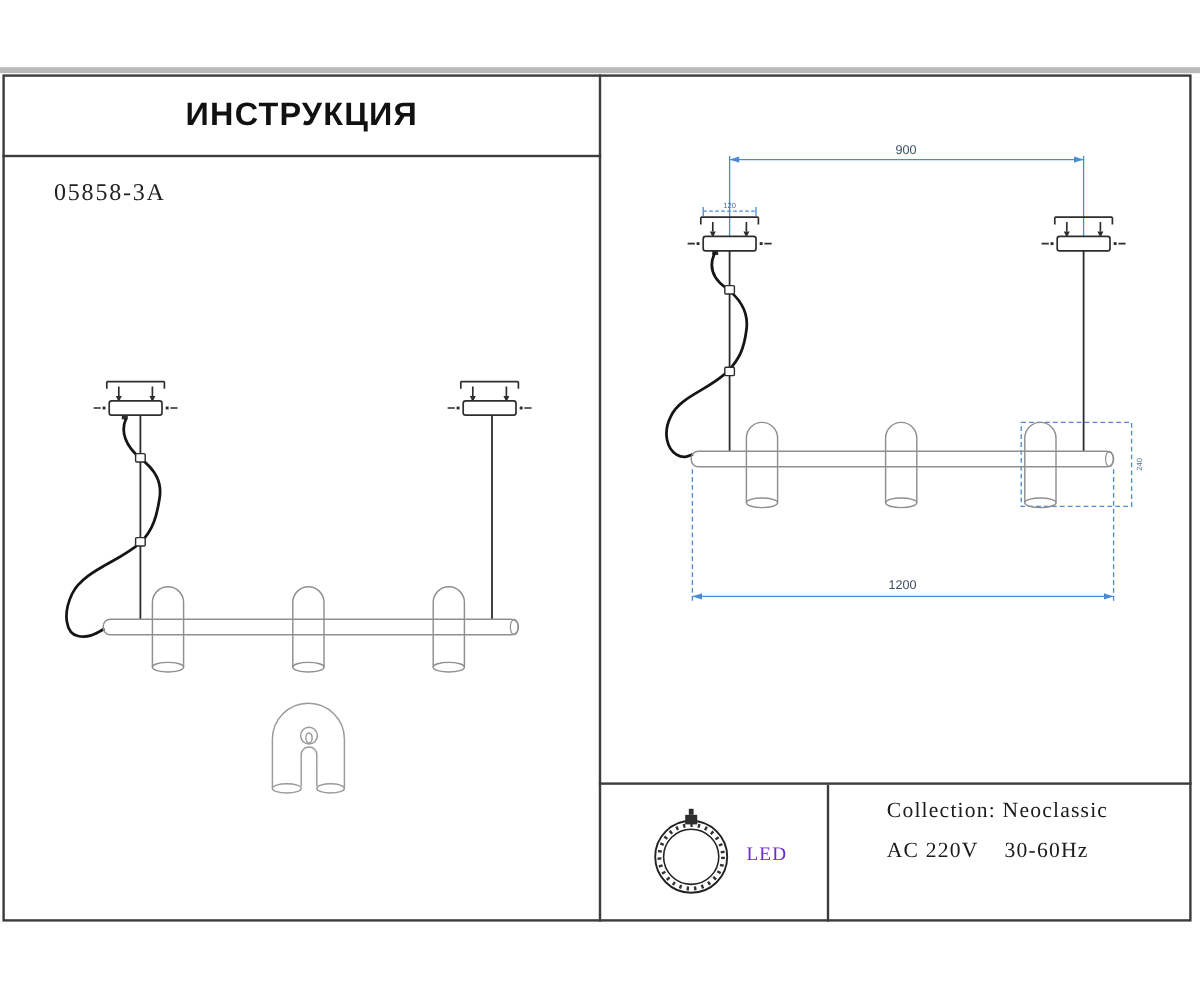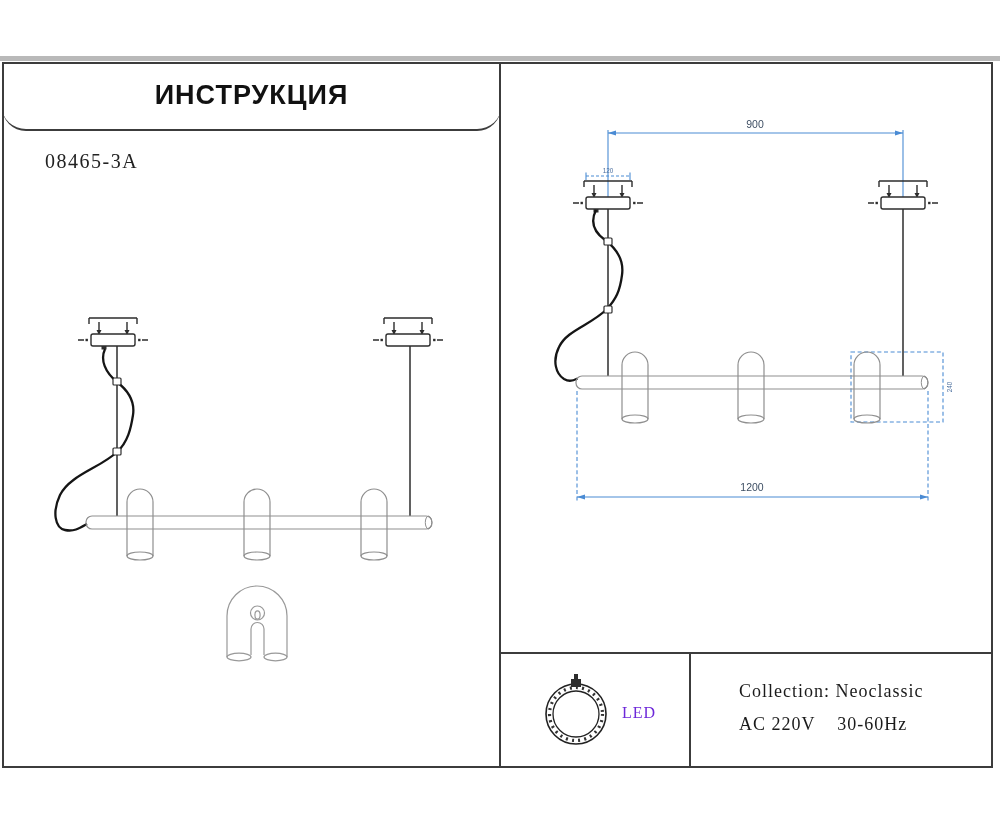--- a/index.html
+++ b/index.html
@@ -3,50 +3,50 @@
 <meta charset="utf-8">
 <style>
   html,body{margin:0;padding:0;background:#ffffff;}
   .sheet{position:relative;width:1000px;height:833px;background:#fff;overflow:hidden;
          font-family:"Liberation Sans",sans-serif;}
   .topbar{position:absolute;left:0;top:56px;width:1000px;height:5px;background:#b9b9b9;}
   .frame{position:absolute;left:2px;top:62px;width:991px;height:706px;
          border:2px solid #3c3c3c;box-sizing:border-box;}
   .divider-v{position:absolute;left:499px;top:62px;width:2px;height:706px;background:#3c3c3c;}
   .titlebox{position:absolute;left:2px;top:62px;width:499px;height:69px;box-sizing:border-box;
-            border-bottom:2px solid #3c3c3c;display:flex;align-items:center;justify-content:center;border-radius:24px;}
+            border-bottom:2px solid #3c3c3c;display:flex;align-items:center;justify-content:center;}
   .title{font-size:27px;font-weight:600;letter-spacing:1px;color:#111;}
   .model{position:absolute;left:45px;top:150px;font-family:"Liberation Serif",serif;
          font-size:20px;letter-spacing:1.5px;color:#222;}
   .drawing{position:absolute;}
   .bottombox{position:absolute;left:499px;top:652px;width:494px;height:116px;box-sizing:border-box;
              border-top:2px solid #3c3c3c;}
   .bottombox .cell-div{position:absolute;left:190px;top:0;width:2px;height:114px;background:#3c3c3c;}
   .ledlabel{position:absolute;left:123px;top:50px;font-family:"Liberation Serif",serif;
             font-size:16px;letter-spacing:1px;color:#6d28d9;}
   .specs{position:absolute;left:240px;top:0;display:flex;flex-direction:column;
-         padding-top:28px;gap:14px;font-family:"Liberation Serif",serif;font-size:18px;
+         padding-top:12px;gap:14px;font-family:"Liberation Serif",serif;font-size:18px;
          letter-spacing:1px;color:#1b1b1b;}
   .specs div{white-space:pre;line-height:19px;}
   svg text{font-family:"Liberation Sans",sans-serif;}
 </style>
 </head>
 <body>
 
 <div class="sheet">
 
   <div class="topbar"></div>
   <div class="frame"></div>
   <div class="divider-v"></div>
 
   <div class="titlebox">
     <div class="title">ИНСТРУКЦИЯ</div>
   </div>
 
-  <div class="model">08465-3A</div>
+  <div class="model">05858-3A</div>
 
   <svg class="drawing" style="left:2px;top:131px;" width="497" height="635" viewBox="2 131 497 635">
 
     <g transform="translate(113,318)" stroke="#2d2d2d" fill="none" stroke-width="1.4">
       <path d="M-24 0 V6 M-24 0 H24 M24 0 V6"></path>
       <path d="M-14 4 V12 M14 4 V12"></path>
       <path d="M-16.5 12 h5 l-2.5 5 z M11.5 12 h5 l-2.5 5 z" fill="#2d2d2d" stroke="none"></path>
       <rect x="-22" y="16" width="44" height="12" rx="2" fill="#ffffff"></rect>
       <path d="M-35 22 h6 M29 22 h6"></path>
       <rect x="-27.5" y="20.8" width="2.4" height="2.4" fill="#2d2d2d" stroke="none"></rect>

